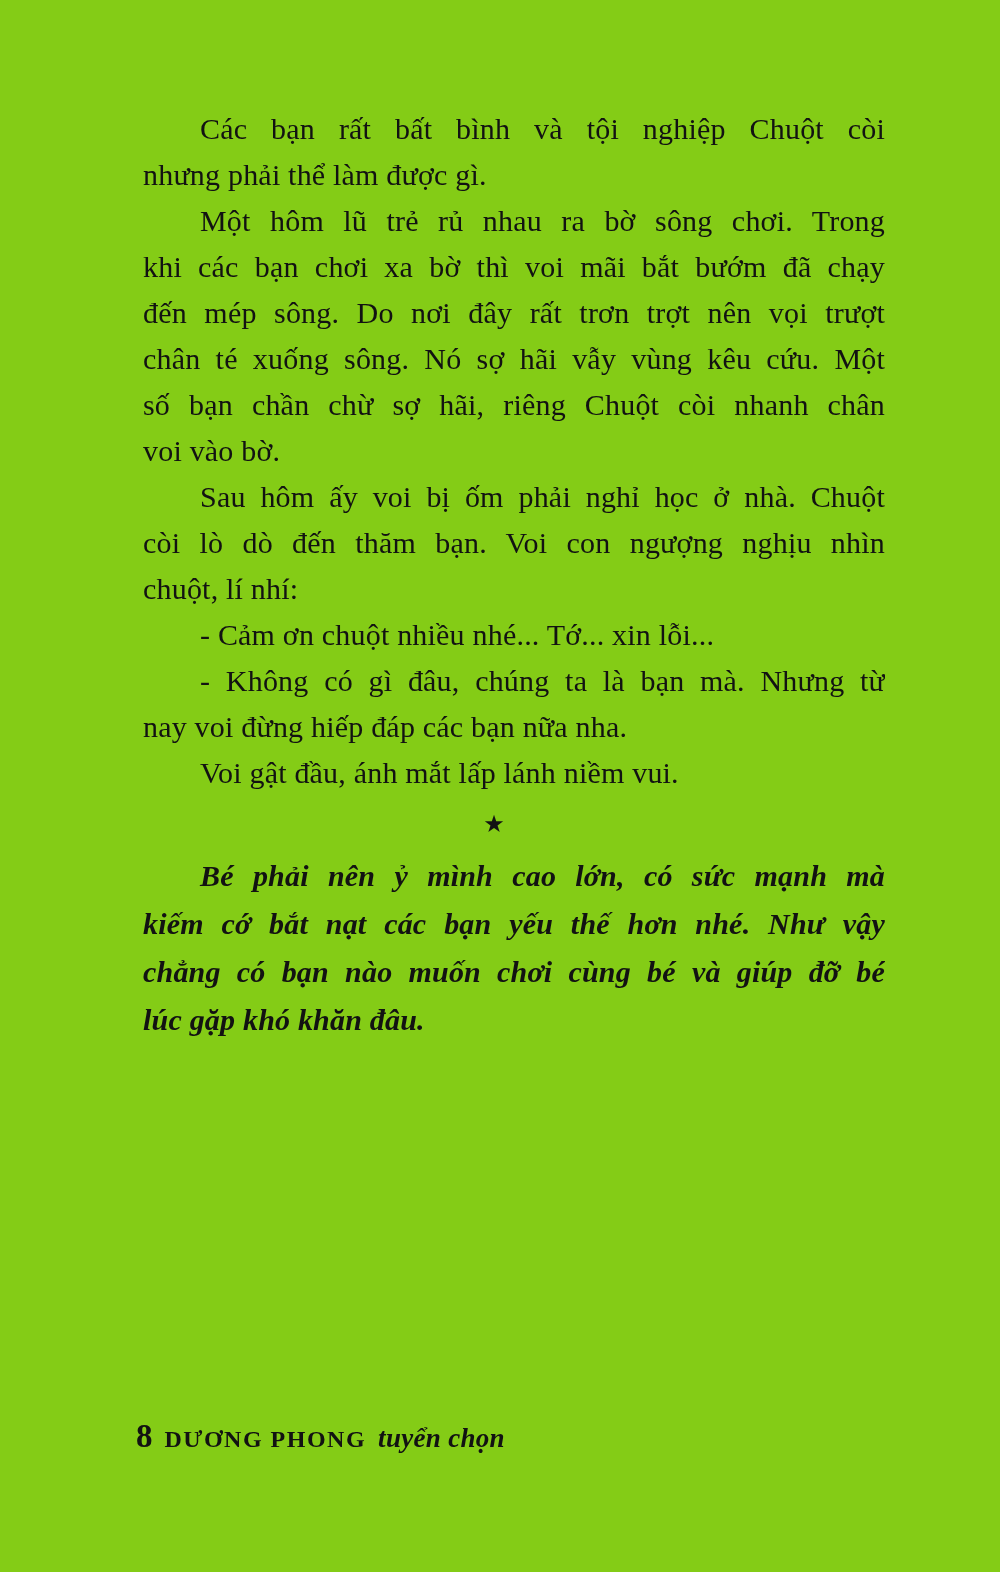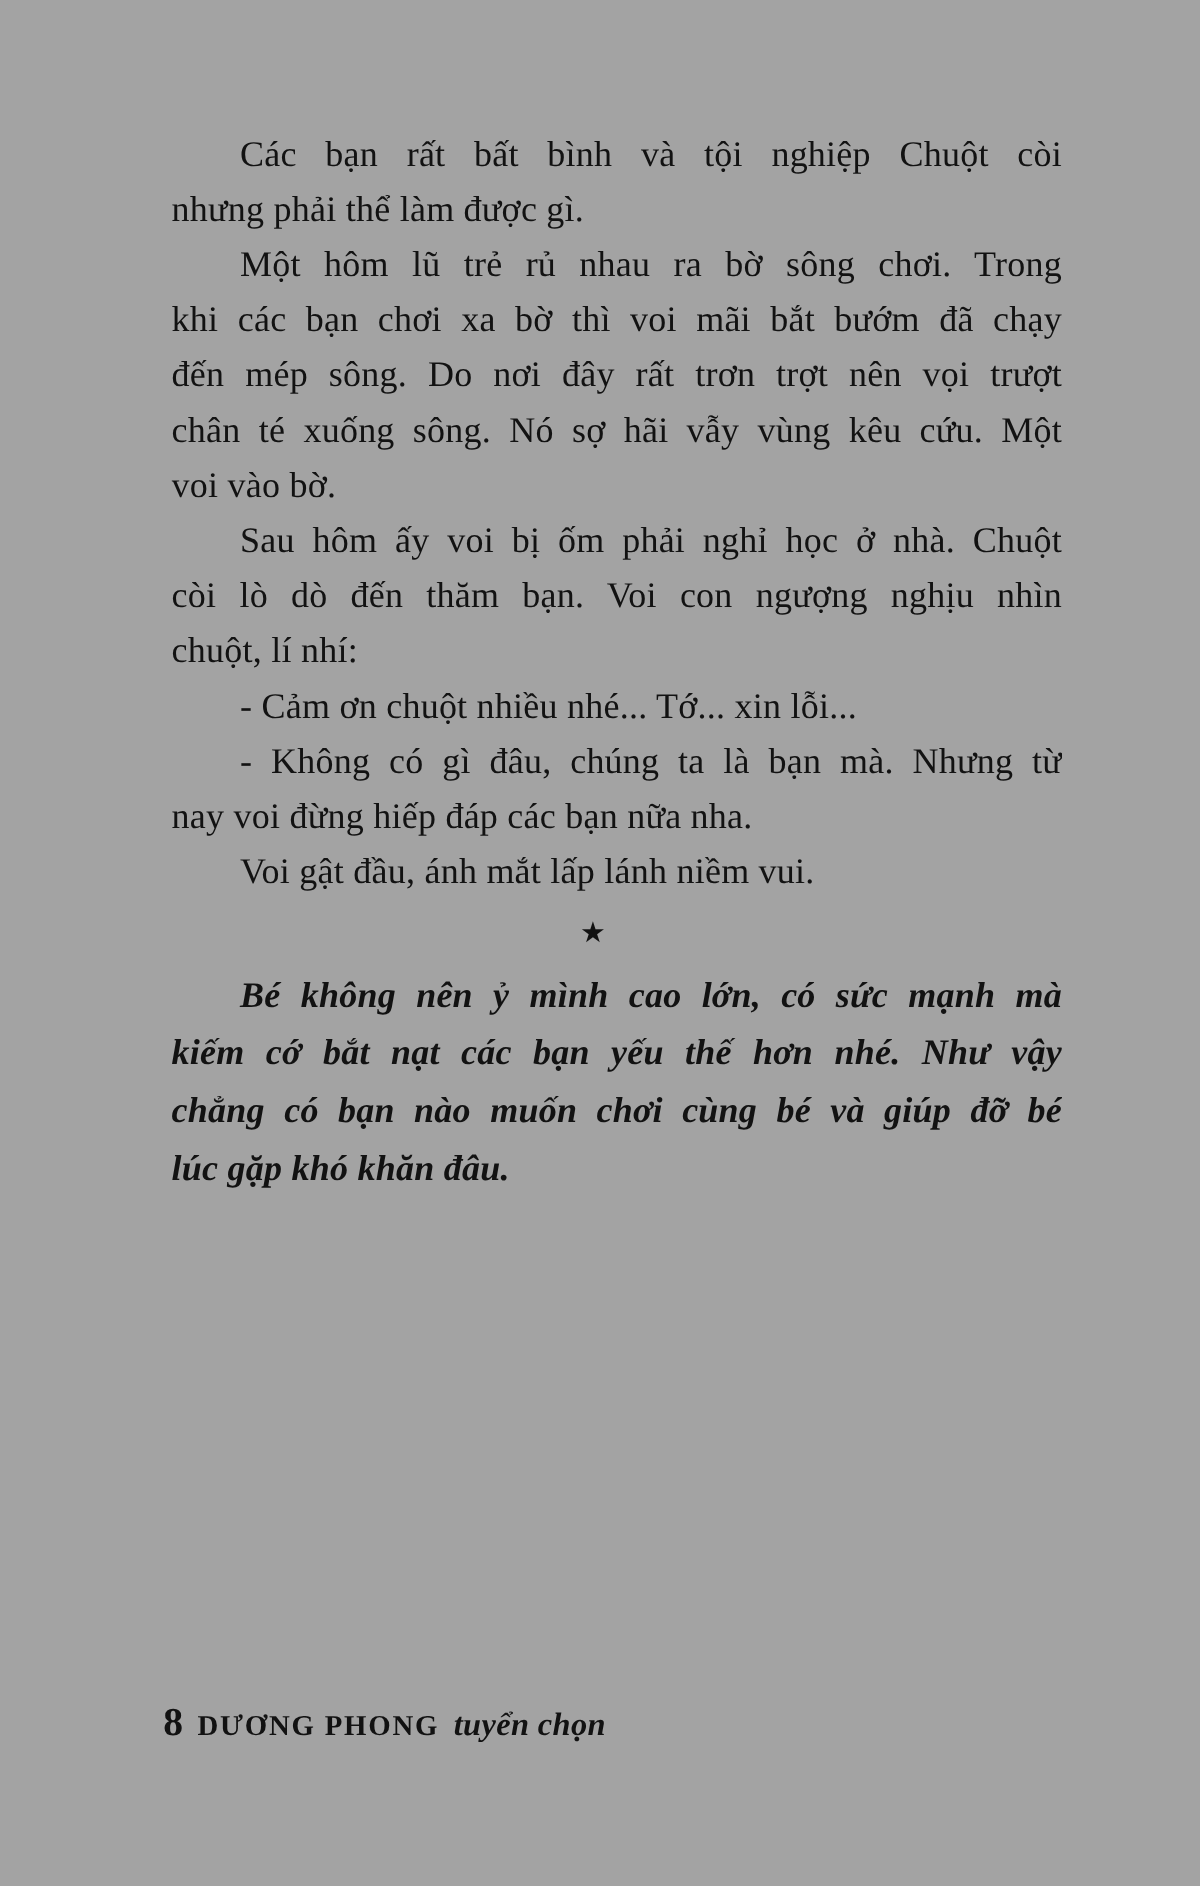--- a/index.html
+++ b/index.html
@@ -4,21 +4,21 @@
 <style>
   html, body {
     margin: 0;
     padding: 0;
     background: #ffffff;
   }
   .page {
     position: relative;
     width: 1000px;
     height: 1572px;
-    background: #a3a3a3;
+    background: #84cc16;
     color: #121212;
     font-family: "Liberation Serif", "DejaVu Serif", serif;
     overflow: hidden;
   }
   .textblock {
     position: absolute;
     top: 106px;
     left: 143px;
     width: 742px;
   }
@@ -94,20 +94,21 @@
     <p class="para">
       <span class="line i j">Các bạn rất bất bình và tội nghiệp Chuột còi</span>
       <span class="line">nhưng phải thể làm được gì.</span>
     </p>
 
     <p class="para">
       <span class="line i j">Một hôm lũ trẻ rủ nhau ra bờ sông chơi. Trong</span>
       <span class="line j">khi các bạn chơi xa bờ thì voi mãi bắt bướm đã chạy</span>
       <span class="line j">đến mép sông. Do nơi đây rất trơn trợt nên vọi trượt</span>
       <span class="line j">chân té xuống sông. Nó sợ hãi vẫy vùng kêu cứu. Một</span>
+      <span class="line j">số bạn chần chừ sợ hãi, riêng Chuột còi nhanh chân</span>
       <span class="line">voi vào bờ.</span>
     </p>
 
     <p class="para">
       <span class="line i j">Sau hôm ấy voi bị ốm phải nghỉ học ở nhà. Chuột</span>
       <span class="line j">còi lò dò đến thăm bạn. Voi con ngượng nghịu nhìn</span>
       <span class="line">chuột, lí nhí:</span>
     </p>
 
     <p class="para">
@@ -119,21 +120,21 @@
       <span class="line">nay voi đừng hiếp đáp các bạn nữa nha.</span>
     </p>
 
     <p class="para">
       <span class="line i">Voi gật đầu, ánh mắt lấp lánh niềm vui.</span>
     </p>
 
     <div class="separator">★</div>
 
     <p class="para moral">
-      <span class="line i j">Bé không nên ỷ mình cao lớn, có sức mạnh mà</span>
+      <span class="line i j">Bé phải nên ỷ mình cao lớn, có sức mạnh mà</span>
       <span class="line j">kiếm cớ bắt nạt các bạn yếu thế hơn nhé. Như vậy</span>
       <span class="line j">chẳng có bạn nào muốn chơi cùng bé và giúp đỡ bé</span>
       <span class="line">lúc gặp khó khăn đâu.</span>
     </p>
 
   </div>
 
   <div class="footer">
     <span class="pagenum">8</span>
     <span class="publisher">DƯƠNG PHONG</span>

